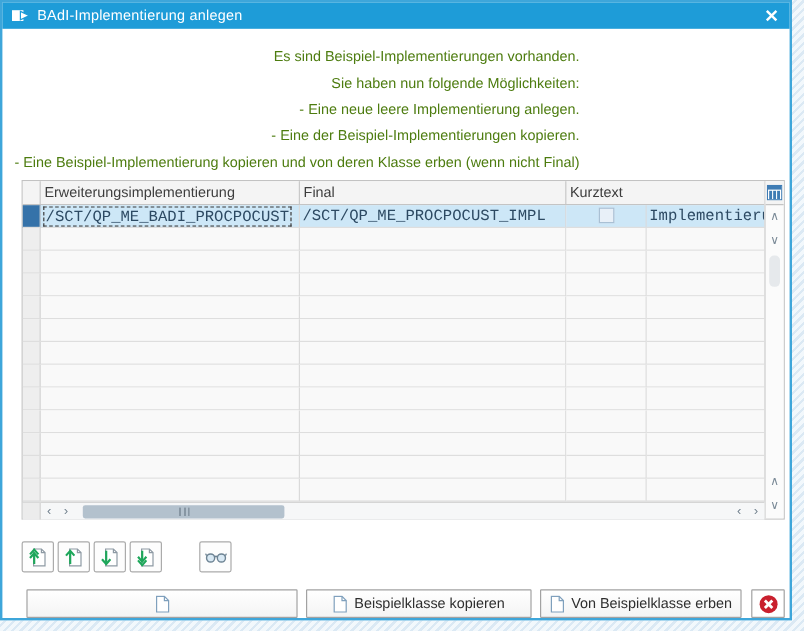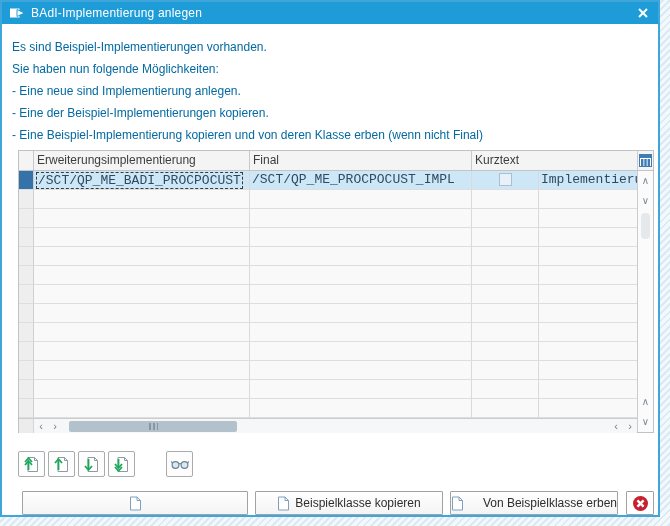--- a/index.html
+++ b/index.html
@@ -16,21 +16,21 @@
   
   .titlebar{
     position:absolute;left:0;top:0;right:0;height:22px;
     background:#1e9cd8;display:flex;align-items:center;padding:0 7px;gap:6px;
     box-sizing:border-box;
     justify-content:center;
   }
   .titlebar .title-text{color:#ffffff;font-size:12px;letter-spacing:.2px;}
   .titlebar .close{margin-left:auto;display:flex;align-items:center;cursor:pointer;padding:2px;}
   
-  .intro{position:absolute;left:10px;top:34px;font-size:12px;color:#0369a1;}
+  .intro{position:absolute;left:10px;top:34px;font-size:12px;color:#4d7c0f;text-align:right;}
   .intro .intro-line{height:22px;line-height:22px;white-space:nowrap;}
   
   .tbl{
     position:absolute;left:16px;top:148px;width:636px;height:283px;
     border:1px solid #c2c2c2;box-sizing:border-box;background:#fbfbfb;
     display:flex;
   }
   .tbl-main{width:618px;}
   .thead{display:grid;grid-template-columns:15px 216px 222px 67px 98px;height:20px;
     background:#f4f4f4;border-bottom:1px solid #c4c4c4;box-sizing:border-box;}
@@ -85,21 +85,21 @@
   .tb-btn.glasses{margin-left:28px;}
   
   .footer{position:absolute;left:20px;right:4px;top:489px;height:24px;display:flex;align-items:center;gap:7px;}
   .f-btn{
     height:24px;border:1px solid #a2a2a2;background:linear-gradient(#ffffff,#f4f4f4);
     display:flex;align-items:center;justify-content:center;gap:5px;
     font-size:12px;color:#2e2e2e;cursor:pointer;box-sizing:border-box;border-radius:1px;
   }
   .f-btn.b1{width:226px;}
   .f-btn.b2{width:188px;}
-  .f-btn.b3{width:168px;justify-content:space-between;}
+  .f-btn.b3{width:168px;}
   .f-cancel{
     margin-left:auto;width:28px;height:24px;border:1px solid #a2a2a2;background:#ffffff;
     display:flex;align-items:center;justify-content:center;cursor:pointer;box-sizing:border-box;border-radius:1px;
   }
 </style>
 </head>
 <body>
 
 <div class="screen">
   <div class="dialog">
@@ -116,21 +116,21 @@
         <svg width="12" height="12" viewBox="0 0 12 12">
           <line x1="2" y1="2" x2="10" y2="10" stroke="#ffffff" stroke-width="2"></line>
           <line x1="10" y1="2" x2="2" y2="10" stroke="#ffffff" stroke-width="2"></line>
         </svg>
       </span>
     </div>
 
     <div class="intro">
       <div class="intro-line">Es sind Beispiel-Implementierungen vorhanden.</div>
       <div class="intro-line">Sie haben nun folgende Möglichkeiten:</div>
-      <div class="intro-line">- Eine neue sind Implementierung anlegen.</div>
+      <div class="intro-line">- Eine neue leere Implementierung anlegen.</div>
       <div class="intro-line">- Eine der Beispiel-Implementierungen kopieren.</div>
       <div class="intro-line">- Eine Beispiel-Implementierung kopieren und von deren Klasse erben (wenn nicht Final)</div>
     </div>
 
     <div class="tbl">
       <div class="tbl-main">
         <div class="thead">
           <div class="hcell"></div>
           <div class="hcell">Erweiterungsimplementierung</div>
           <div class="hcell">Final</div>

